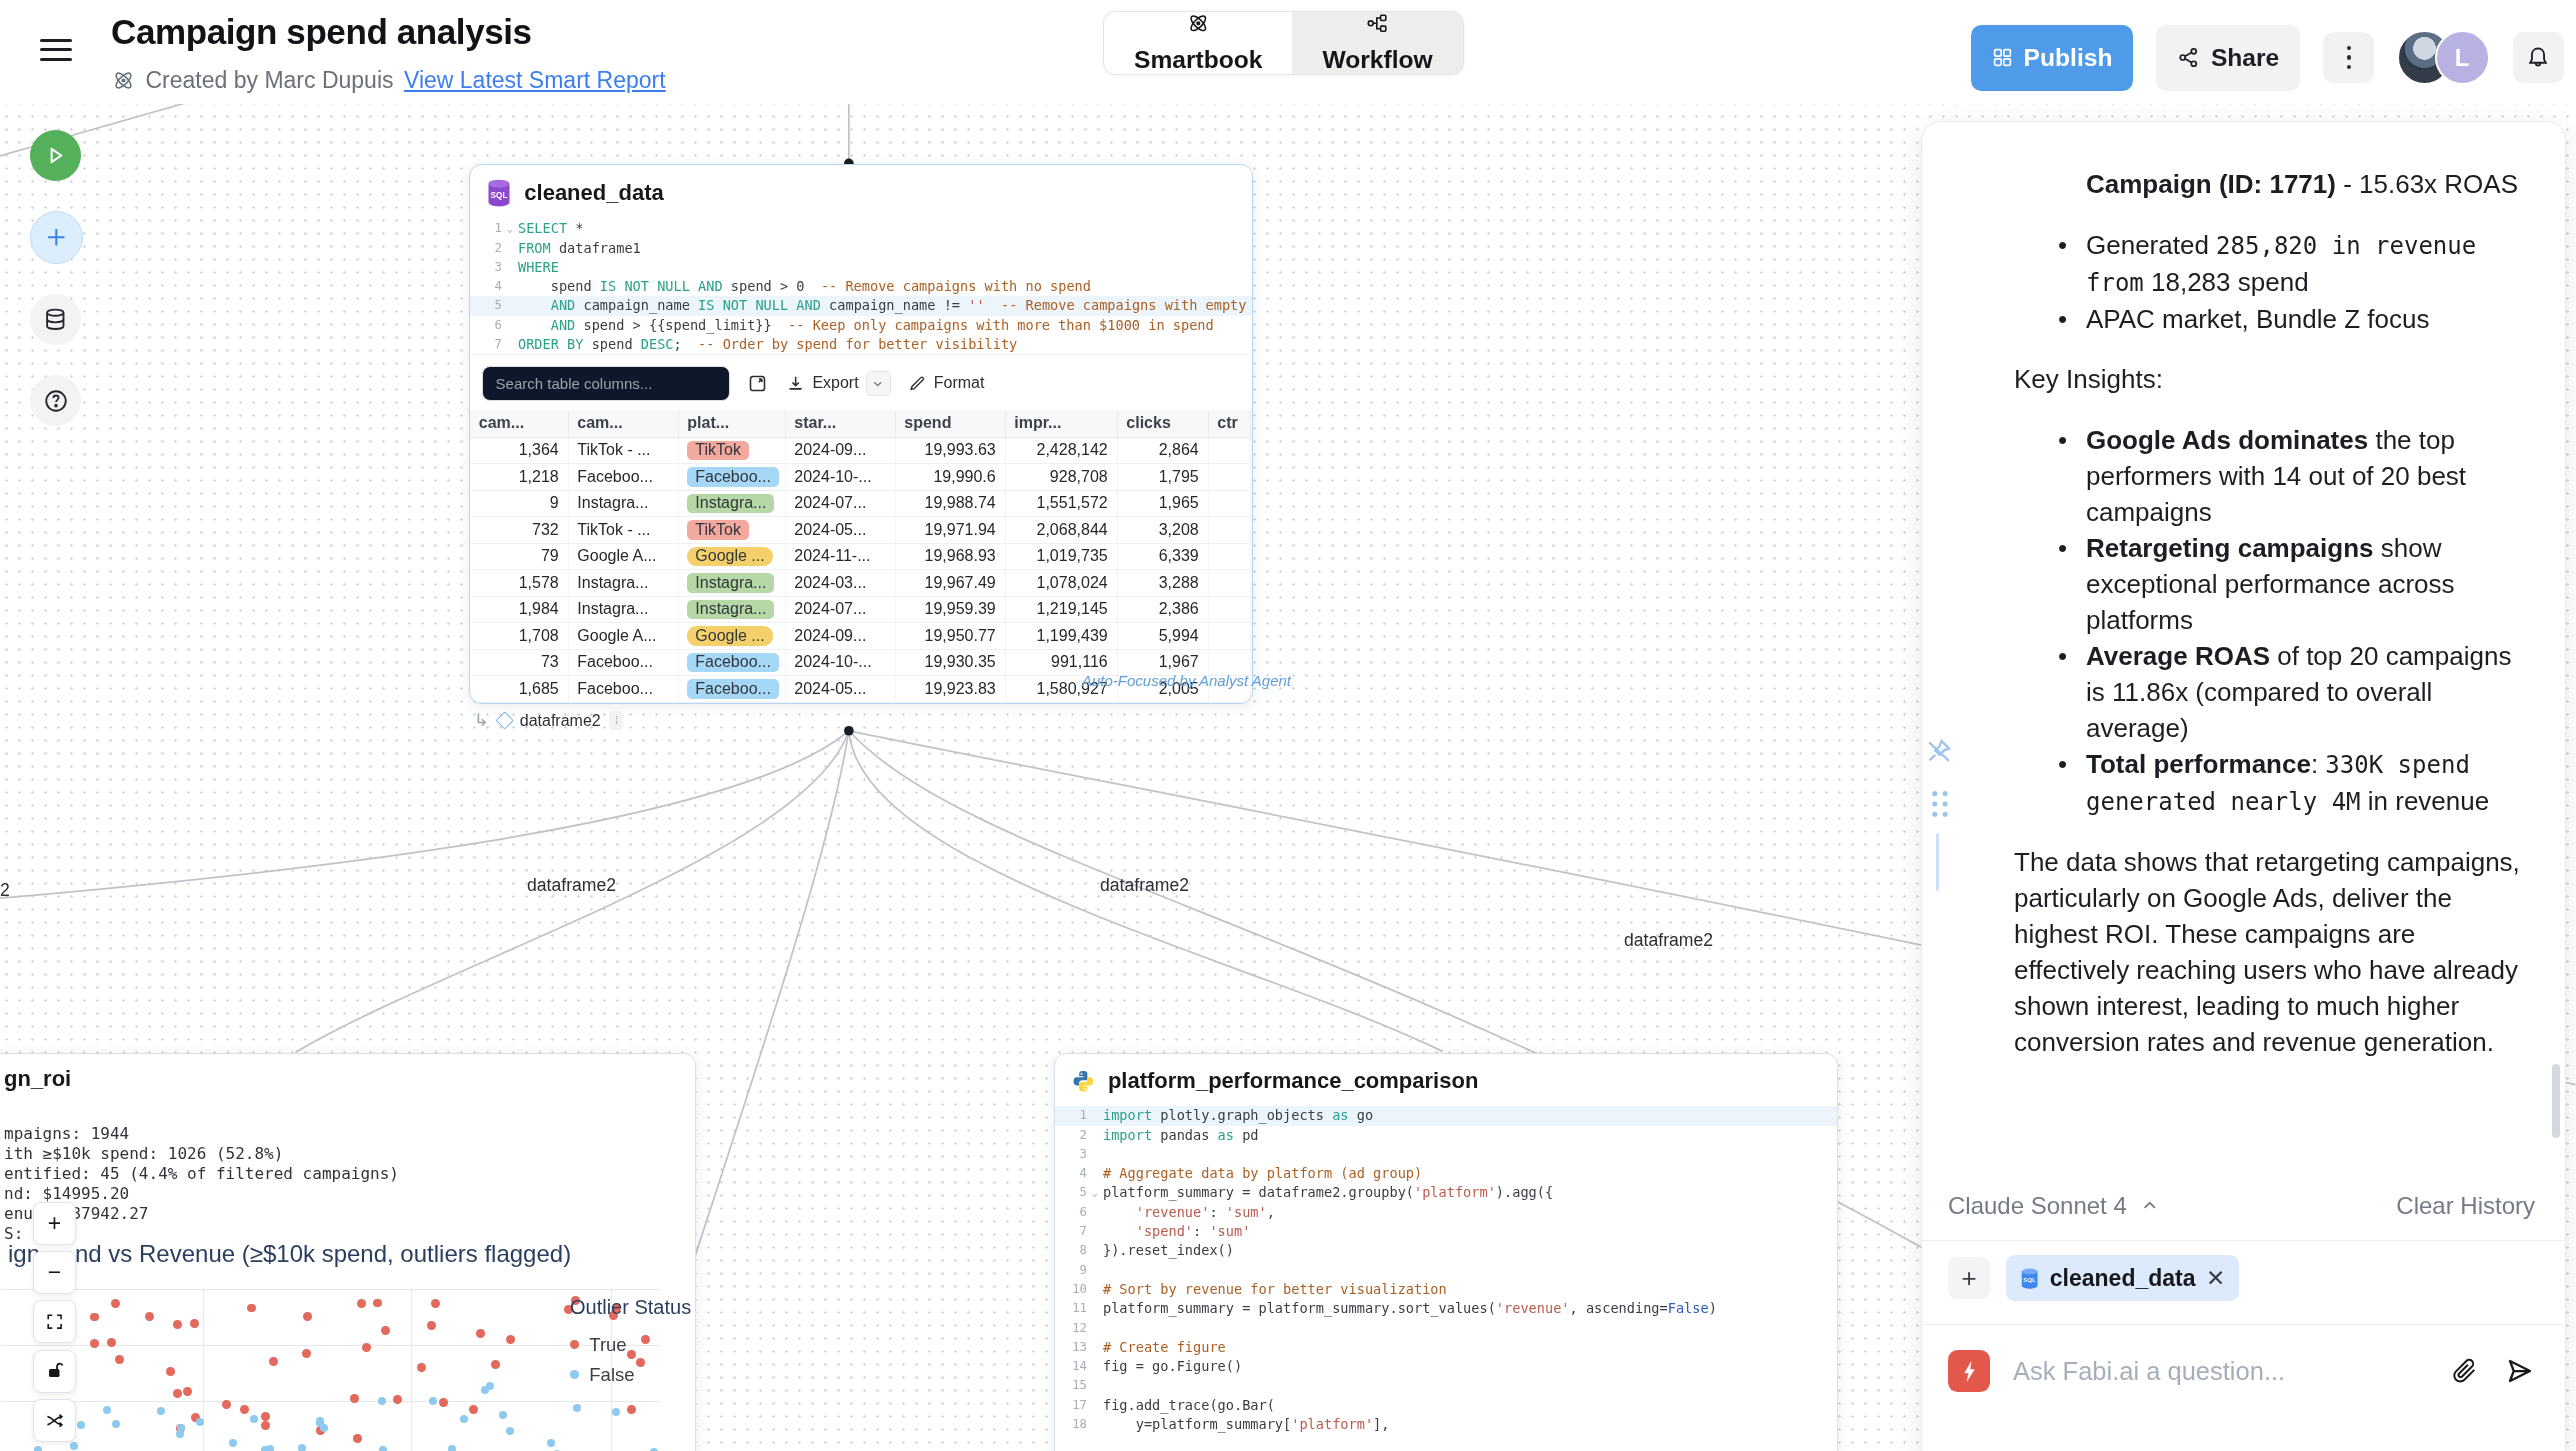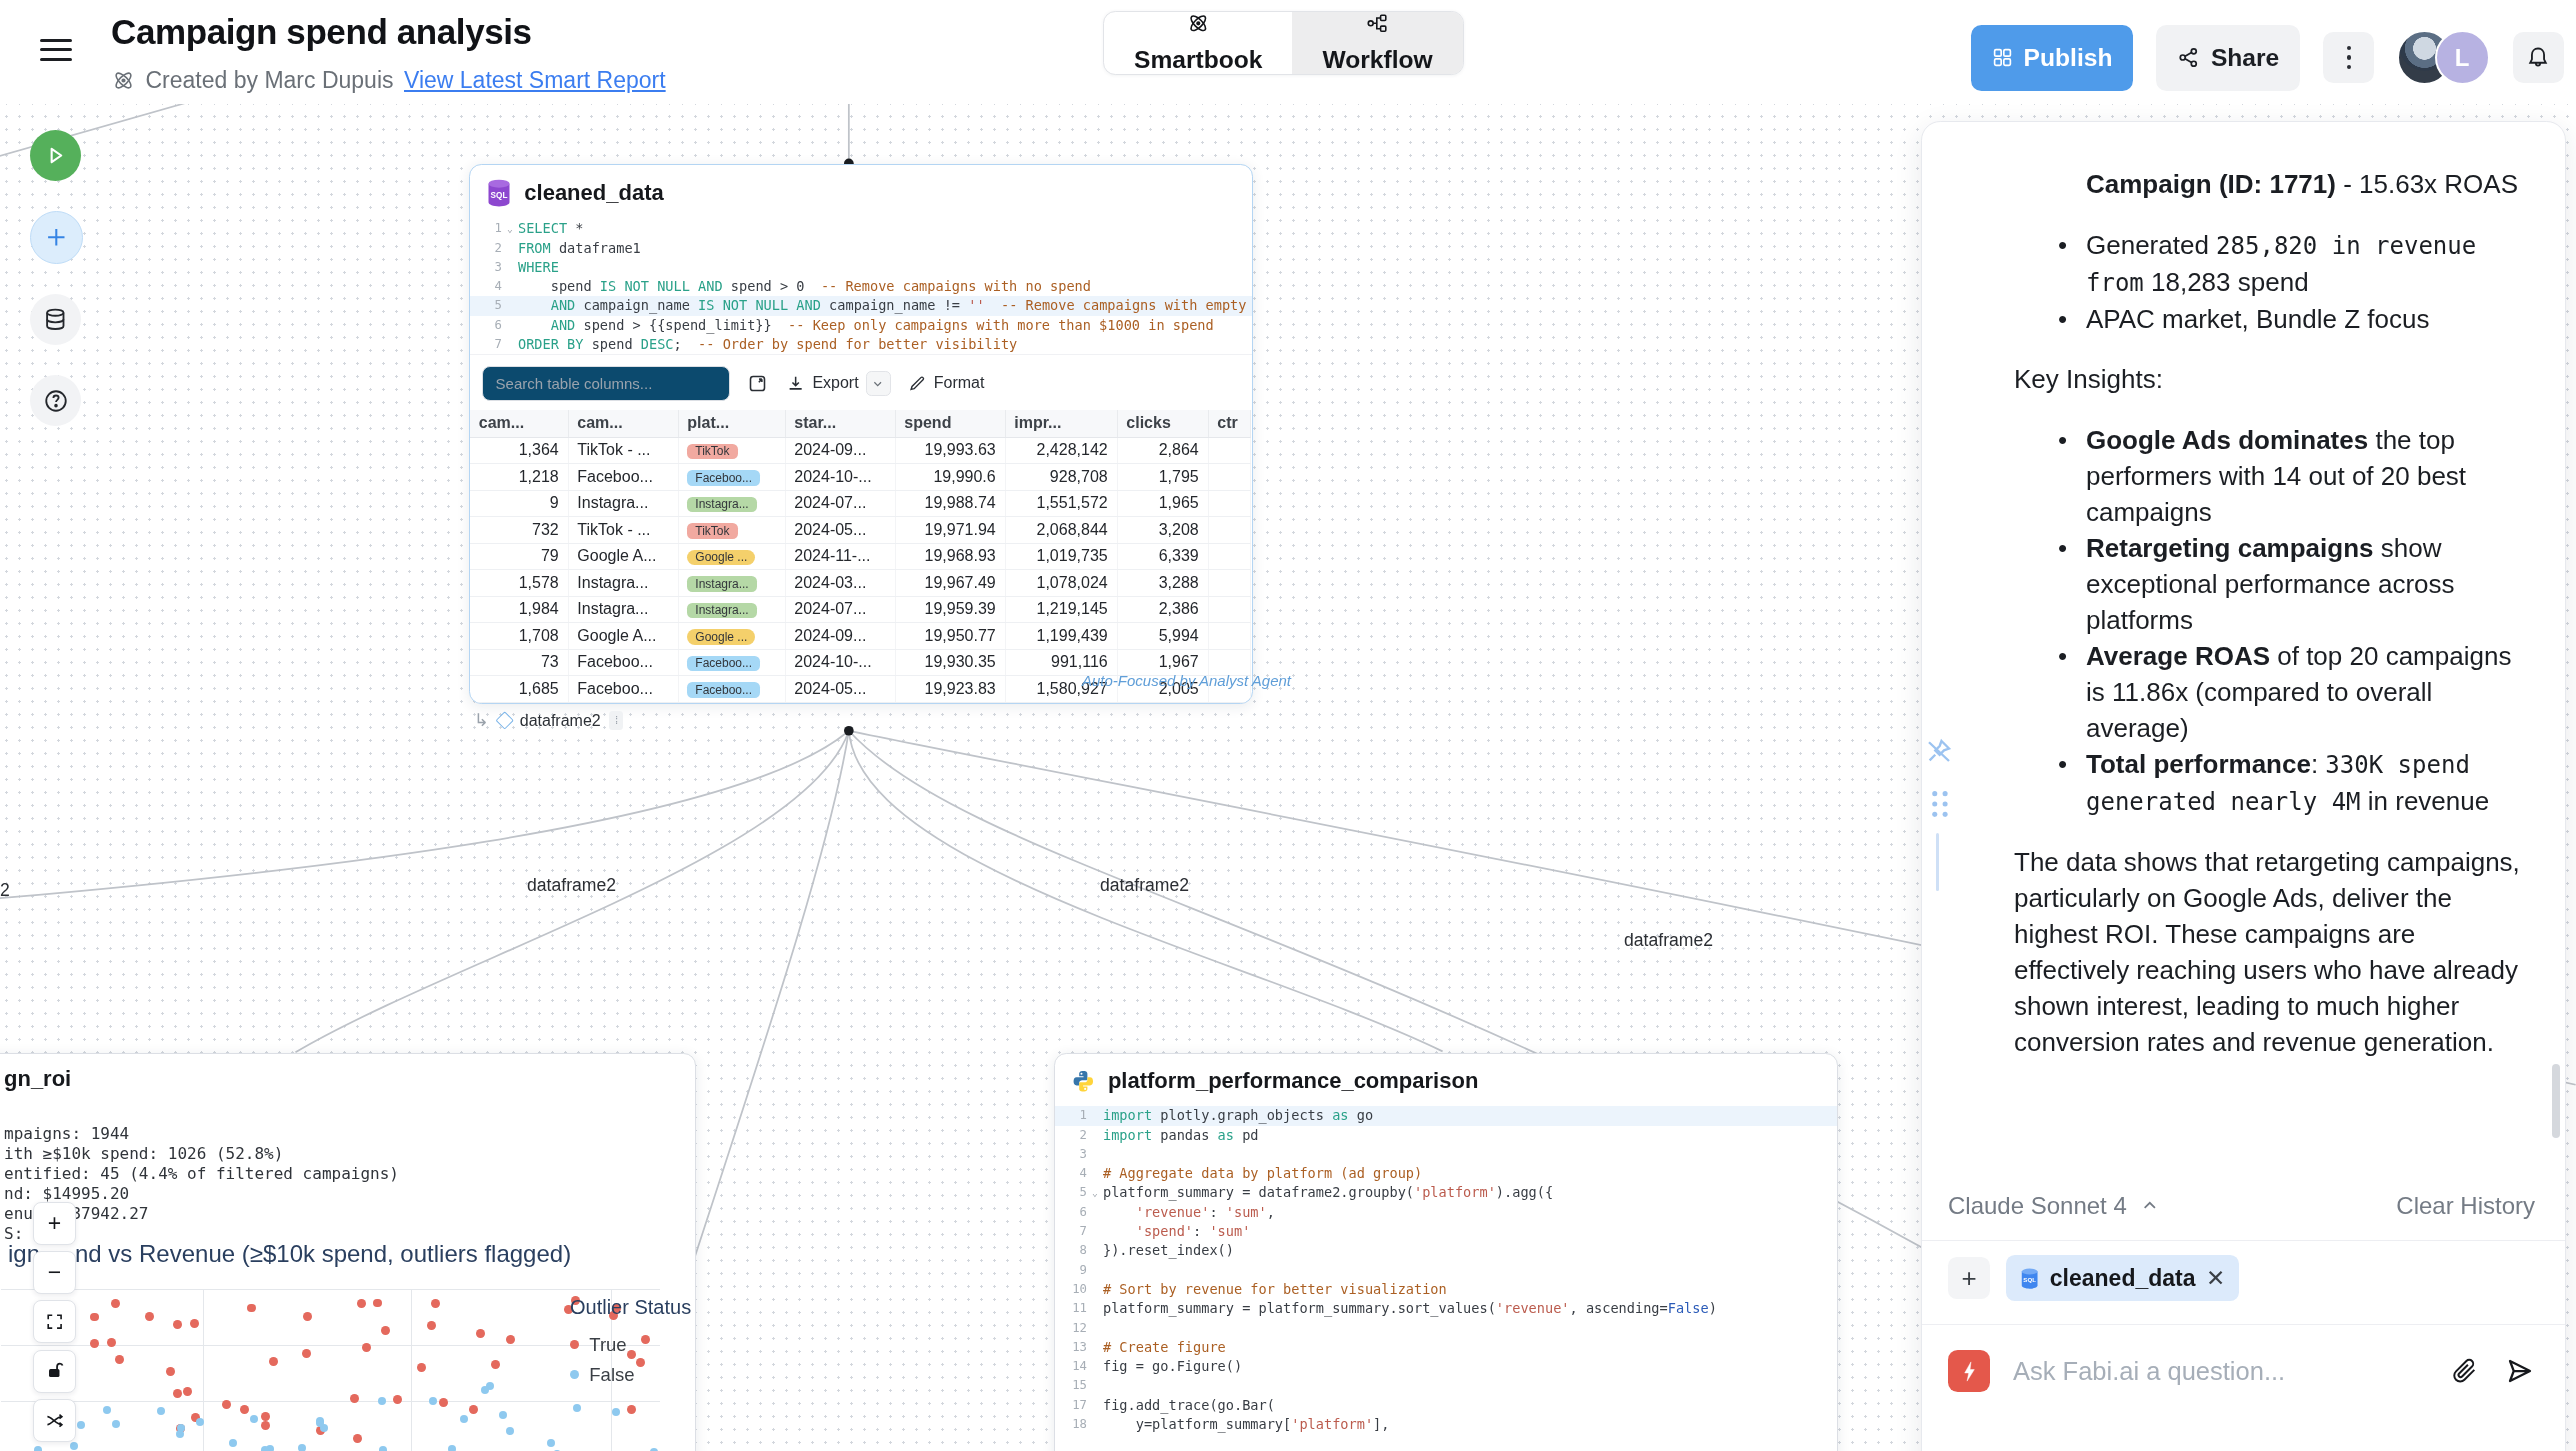--- a/index.html
+++ b/index.html
@@ -58,31 +58,31 @@
   .cl{display:flex;height:19.3px;}
   .cl.hl{background:#ecf4fc;}
   .cl .g{flex:0 0 32px;text-align:right;color:#a7aeb6;font-size:12.3px;}
   .cl .f{flex:0 0 16px;text-align:center;color:#9aa1a9;font-size:9.7px;line-height:19.3px;}
   .cl pre{margin:0;font:inherit;}
   .kw{color:#2aa189;} .com{color:#ab5f23;} .str{color:#bb5b4d;} .cst{color:#2b5bb8;}
 
   
   .ttool{display:flex;align-items:center;gap:17.6px;padding:10.5px 14px 8.8px 12.3px;border-top:0.9px solid #f0f1f4;}
   .search{width:221px;height:33px;border:1.3px solid #dcdfe4;border-radius:8px;padding:0 12.3px;
-          font-size:15px;color:#9aa3ad;display:flex;align-items:center;background:#0c4a6e;text-align:center;}
+          font-size:15px;color:#9aa3ad;display:flex;align-items:center;background:#0f172a;text-align:center;}
   .toolbtn{display:flex;align-items:center;gap:7px;font-size:16px;color:#2a2e34;cursor:pointer;}
   .chev{width:23px;height:23px;border:0.9px solid #e2e4e8;background:#f5f6f7;border-radius:5.3px;
         display:flex;align-items:center;justify-content:center;}
   table.tbl{border-collapse:collapse;table-layout:fixed;width:780px;font-size:16px;}
   .tbl th{background:#f7f8fa;font-weight:700;color:#3d4249;text-align:left;height:27px;padding:0 8.8px;
           border-bottom:0.9px solid #e5e7eb;border-right:0.9px solid #e9ebee;overflow:hidden;white-space:nowrap;}
   .tbl td{height:25.5px;padding:0 8.8px;color:#24272c;border-bottom:0.9px solid #eef0f3;border-right:0.9px solid #f3f4f6;
           overflow:hidden;white-space:nowrap;}
   .num{text-align:right;}
-  .pill{display:inline-block;border-radius:5.3px;padding:0.9px 8px;font-size:12px;color:#33363b;}
+  .pill{display:inline-block;border-radius:5.3px;padding:0.9px 8px;font-size:16px;color:#33363b;}
   .pill.red{background:#f1a9a0;} .pill.blue{background:#a5d8f6;}
   .pill.green{background:#b5d8a6;} .pill.yellow{background:#f4d06b;border-radius:9px;}
   .tfoot{display:flex;justify-content:space-between;align-items:center;padding:8px 16px 0 14px;font-size:15px;color:#292d33;}
   .subout{position:absolute;left:474px;top:710px;display:flex;align-items:center;gap:8.8px;font-size:16px;color:#2c3036;}
   .subout .crn{color:#9aa2ab;font-size:17.6px;}
   .subout .dia{width:11.4px;height:11.4px;border:1.8px solid #79b3e8;transform:rotate(45deg);border-radius:1.8px;}
   .subout .hndl{width:14px;height:19.3px;background:#f0f2f4;border-radius:3.5px;color:#9aa2ab;font-size:11.4px;
                 display:flex;align-items:center;justify-content:center;}
   .autofocus{position:absolute;left:1082px;top:672px;font-size:15px;font-style:italic;color:#5f9ed8;}
 

